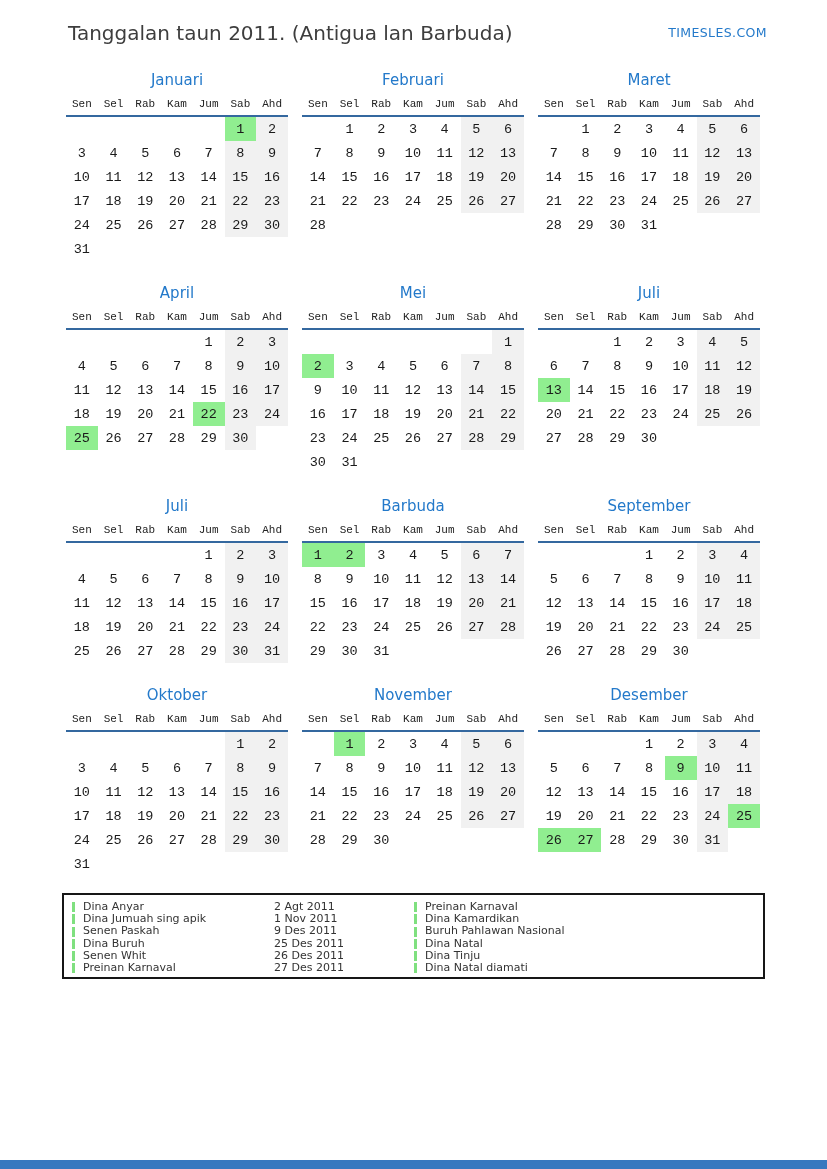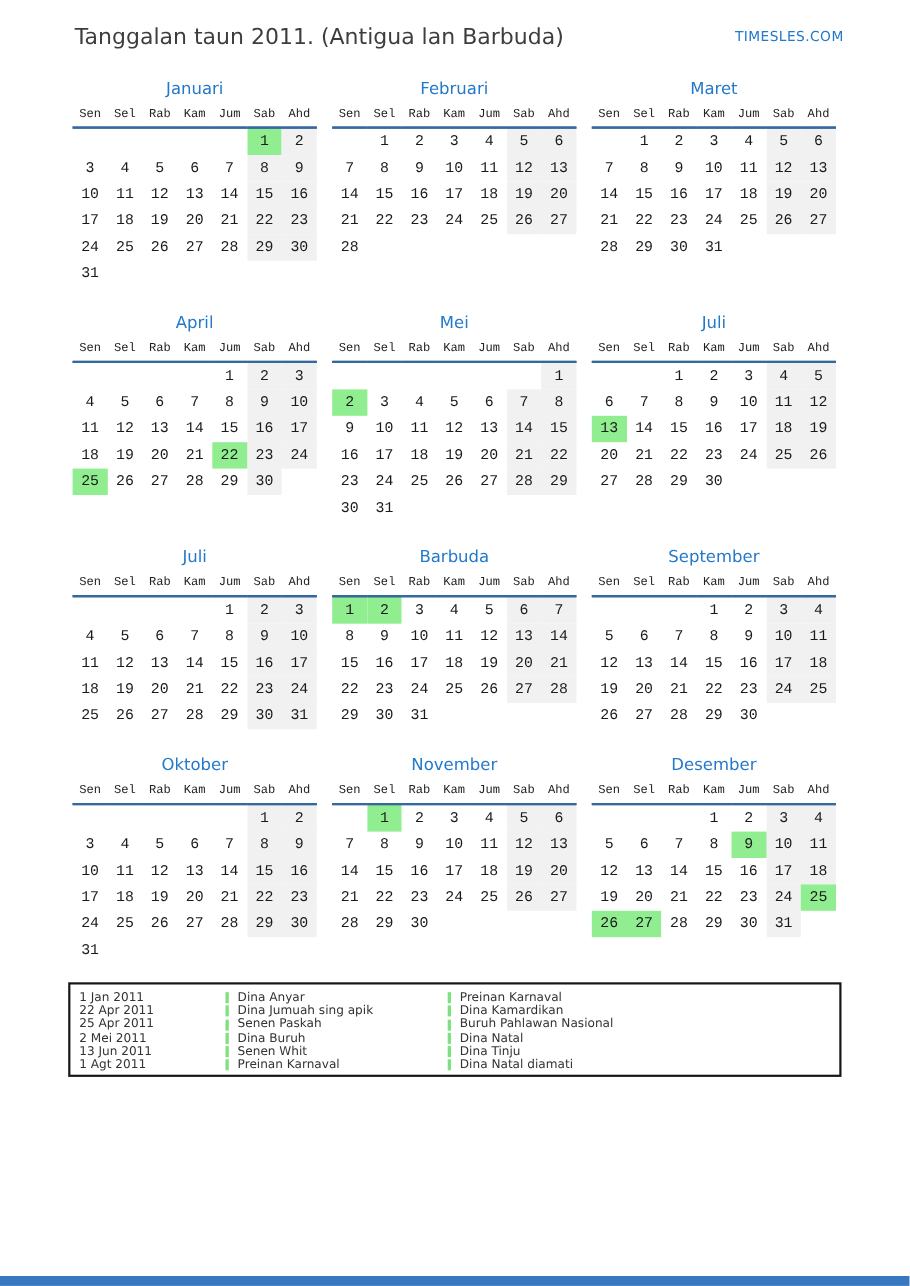--- a/index.html
+++ b/index.html
@@ -860,28 +860,20 @@
             <td class="day">30</td>
             <td class="day wknd">31</td>
             <td class="day"></td>
           </tr>
         </tbody>
       </table>
     </div>
   </div>
 
 <div class="legend">
-    <div class="lg-col lg-dates1">
-      <div class="lg-row">1 Jan 2011</div>
-      <div class="lg-row">22 Apr 2011</div>
-      <div class="lg-row">25 Apr 2011</div>
-      <div class="lg-row">2 Mei 2011</div>
-      <div class="lg-row">13 Jun 2011</div>
-      <div class="lg-row">1 Agt 2011</div>
-    </div>
     <div class="lg-col lg-names1">
       <div class="lg-row lg-name">
         <span class="bar"></span>
         <span>Dina Anyar</span>
       </div>
       <div class="lg-row lg-name">
         <span class="bar"></span>
         <span>Dina Jumuah sing apik</span>
       </div>
       <div class="lg-row lg-name">
@@ -893,20 +885,28 @@
         <span>Dina Buruh</span>
       </div>
       <div class="lg-row lg-name">
         <span class="bar"></span>
         <span>Senen Whit</span>
       </div>
       <div class="lg-row lg-name">
         <span class="bar"></span>
         <span>Preinan Karnaval</span>
       </div>
+    </div>
+    <div class="lg-col lg-dates2">
+      <div class="lg-row">2 Agt 2011</div>
+      <div class="lg-row">1 Nov 2011</div>
+      <div class="lg-row">9 Des 2011</div>
+      <div class="lg-row">25 Des 2011</div>
+      <div class="lg-row">26 Des 2011</div>
+      <div class="lg-row">27 Des 2011</div>
     </div>
     <div class="lg-col lg-names2">
       <div class="lg-row lg-name">
         <span class="bar"></span>
         <span>Preinan Karnaval</span>
       </div>
       <div class="lg-row lg-name">
         <span class="bar"></span>
         <span>Dina Kamardikan</span>
       </div>

